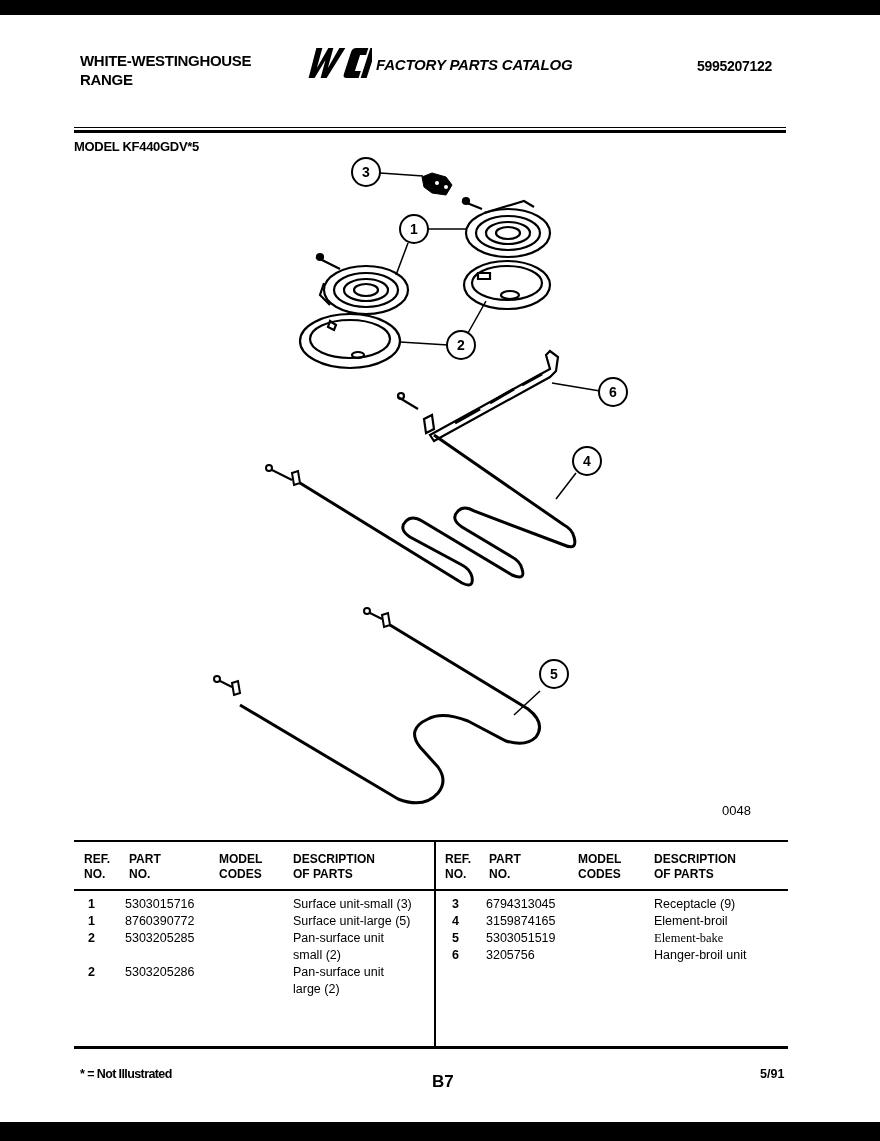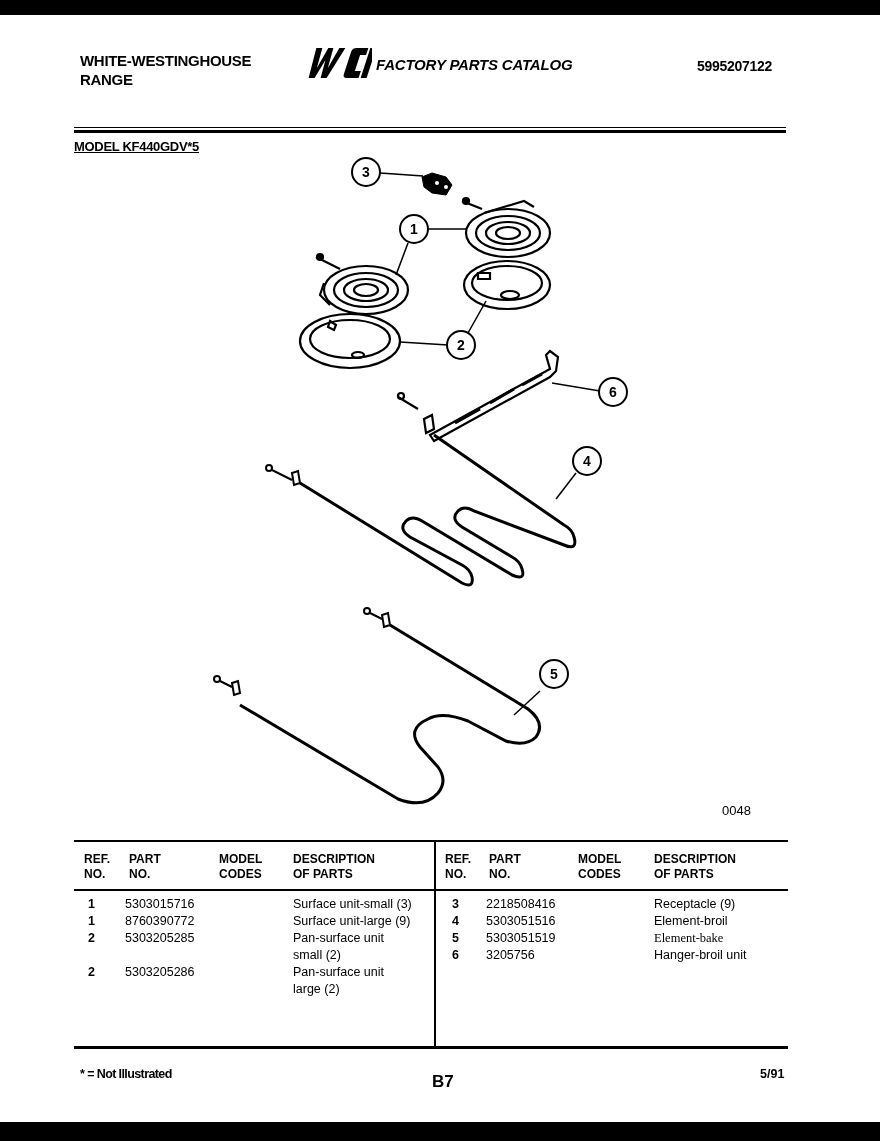--- a/index.html
+++ b/index.html
@@ -6,21 +6,21 @@
   body { width: 880px; height: 1141px; background: #000; position: relative; overflow: hidden; font-family: "Liberation Sans", sans-serif; color: #000; }
   .page { position: absolute; left: 0; top: 15px; width: 860px; height: 1107px; background: #fff; padding-left: 32px; }
   .abs { position: absolute; }
   .bold { font-weight: bold; }
   .hdr-left { left: 80px; top: 36px; font-size: 15px; line-height: 19px; font-weight: bold; letter-spacing: -0.3px; }
   .logo { left: 306px; top: 31px; width: 66px; height: 34px; }
   .catalog-title { left: 376px; top: 41px; font-size: 15px; font-weight: bold; letter-spacing: -0.2px; font-style: italic; }
   .catalog-no { left: 697px; top: 43px; font-size: 14px; font-weight: bold; letter-spacing: -0.3px; }
   .rule-thin { height: 1px; background: #000; }
   .rule-thick { height: 3px; background: #000; }
-  .model { left: 74px; top: 124px; font-size: 13px; font-weight: bold; letter-spacing: -0.3px; text-decoration: underline; }
+  .model { left: 74px; top: 124px; font-size: 13px; font-weight: bold; letter-spacing: -0.3px; }
   .diagram { left: 0; top: 0; width: 851px; height: 1107px; }
   .fig-no { left: 722px; top: 788px; font-size: 13px; }
   .th { font-weight: bold; font-size: 12px; line-height: 15px; }
   .cell { font-size: 12.5px; line-height: 17px; white-space: nowrap; }
   .footer-left { left: 80px; top: 1052px; font-size: 12.5px; font-weight: bold; letter-spacing: -0.6px; }
   .footer-center { left: 432px; top: 1057px; font-size: 17px; font-weight: bold; }
   .footer-right { left: 760px; top: 1052px; font-size: 12.5px; font-weight: bold; }
 </style>
 </head>
 <body>
@@ -167,21 +167,21 @@
 
   <div class="abs" style="left:88px; top:881px;">
     <div class="abs cell" style="left:0; top:0;">
       <span class="abs bold" style="left:0;">1</span>
       <span class="abs" style="left:37px;">5303015716</span>
       <span class="abs" style="left:205px;">Surface unit-small (3)</span>
     </div>
     <div class="abs cell" style="left:0; top:17px;">
       <span class="abs bold" style="left:0;">1</span>
       <span class="abs" style="left:37px;">8760390772</span>
-      <span class="abs" style="left:205px;">Surface unit-large (9)</span>
+      <span class="abs" style="left:205px;">Surface unit-large (5)</span>
     </div>
     <div class="abs cell" style="left:0; top:34px;">
       <span class="abs bold" style="left:0;">2</span>
       <span class="abs" style="left:37px;">5303205285</span>
       <span class="abs" style="left:205px;">Pan-surface unit</span>
       <span class="abs" style="left:205px; top:17px;">small (2)</span>
     </div>
     <div class="abs cell" style="left:0; top:68px;">
       <span class="abs bold" style="left:0;">2</span>
       <span class="abs" style="left:37px;">5303205286</span>
@@ -203,26 +203,26 @@
     <div>CODES</div>
   </div>
   <div class="abs th" style="left:654px; top:837px;">
     <div>DESCRIPTION</div>
     <div>OF PARTS</div>
   </div>
 
   <div class="abs" style="left:452px; top:881px;">
     <div class="abs cell" style="left:0; top:0;">
       <span class="abs bold" style="left:0;">3</span>
-      <span class="abs" style="left:34px;">2218508416</span>
+      <span class="abs" style="left:34px;">6794313045</span>
       <span class="abs" style="left:202px;">Receptacle (9)</span>
     </div>
     <div class="abs cell" style="left:0; top:17px;">
       <span class="abs bold" style="left:0;">4</span>
-      <span class="abs" style="left:34px;">5303051516</span>
+      <span class="abs" style="left:34px;">3159874165</span>
       <span class="abs" style="left:202px;">Element-broil</span>
     </div>
     <div class="abs cell" style="left:0; top:34px;">
       <span class="abs bold" style="left:0;">5</span>
       <span class="abs" style="left:34px;">5303051519</span>
       <span class="abs" style="left:202px;font-family:Liberation Serif, serif;">Element-bake</span>
     </div>
     <div class="abs cell" style="left:0; top:51px;">
       <span class="abs bold" style="left:0;">6</span>
       <span class="abs" style="left:34px;">3205756</span>

